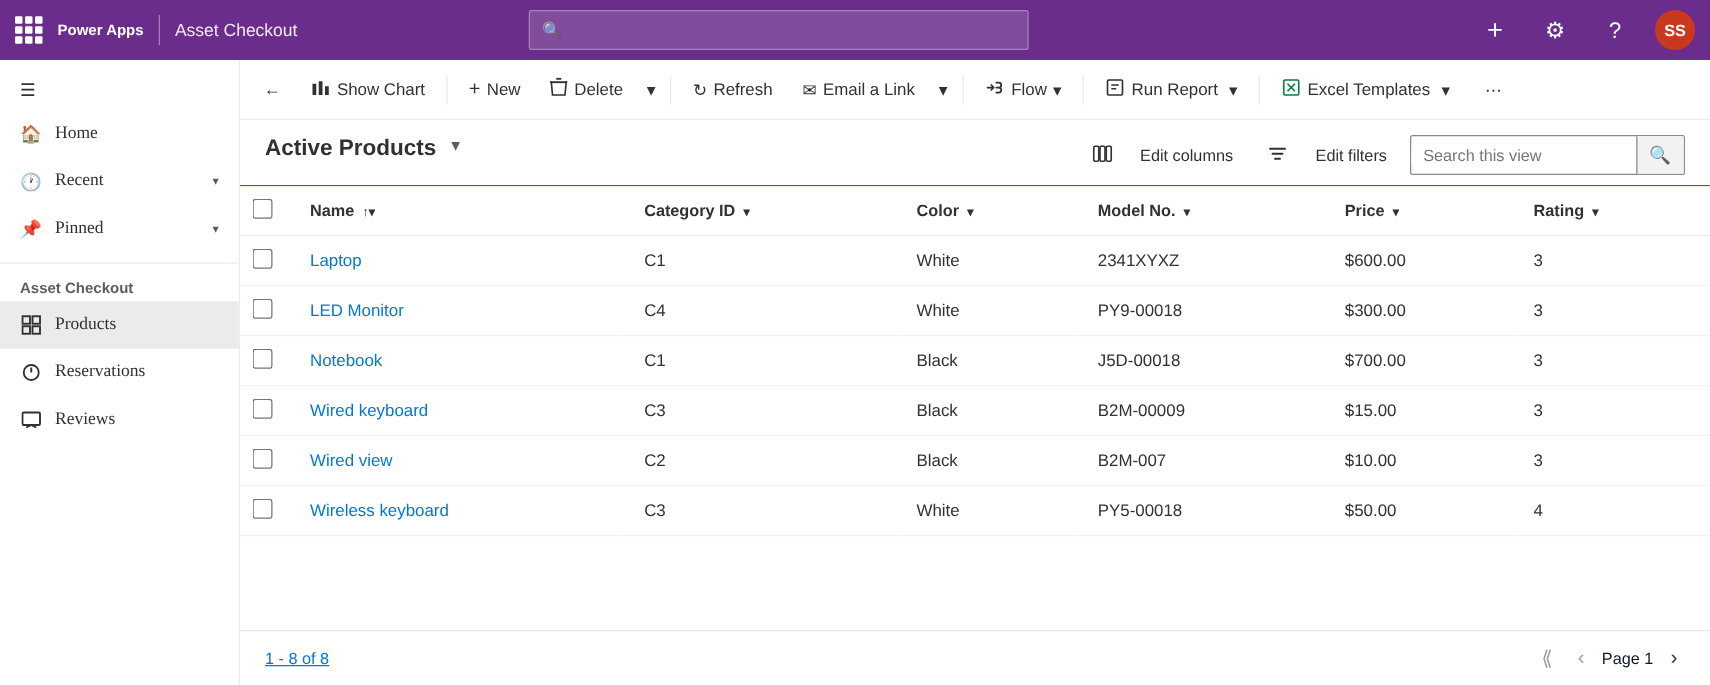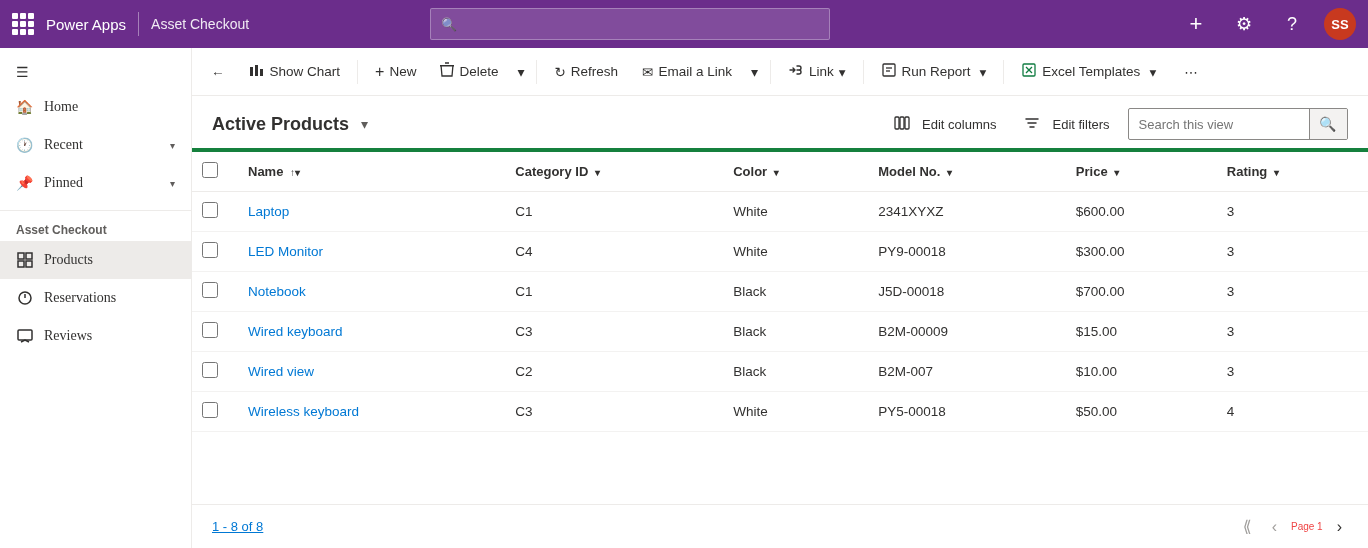--- a/index.html
+++ b/index.html
@@ -17,21 +17,21 @@
       flex-shrink: 0;
     }
     .top-nav-waffle {
       display: grid;
       grid-template-columns: repeat(3, 6px);
       grid-template-rows: repeat(3, 6px);
       gap: 2px;
       cursor: pointer;
     }
     .waffle-dot { width: 6px; height: 6px; background: #fff; border-radius: 1px; }
-    .top-nav-app { font-weight: 400; font-size: 15px; }
+    .top-nav-app { font-weight: 700; font-size: 12px; }
     .top-nav-divider { width: 1px; height: 24px; background: rgba(255,255,255,0.4); }
     .top-nav-title { font-size: 14px; opacity: 0.9; }
     .top-nav-search {
       flex: 1;
       max-width: 400px;
       margin: 0 auto;
       display: flex;
       align-items: center;
       background: rgba(255,255,255,0.15);
       border: 1px solid rgba(255,255,255,0.3);
@@ -94,28 +94,28 @@
       display: flex; align-items: center; gap: 5px;
       padding: 6px 10px; border-radius: 2px; cursor: pointer;
       color: #323130; font-size: 13.5px; white-space: nowrap;
       border: 1px solid transparent;
     }
     .toolbar-divider { width: 1px; height: 24px; background: #edebe9; margin: 0 4px; }
     .toolbar-caret { padding: 6px 6px; cursor: pointer; color: #323130; border-radius: 2px; }
 
     
     .table-header {
-      display: flex; align-items: center; padding: 12px 20px 8px;
-      border-bottom: 4px solid #15803d; gap: 8px; flex-shrink: 0;
+      display: flex; padding: 12px 20px 8px;
+      border-bottom: 1px solid #15803d; gap: 8px; flex-shrink: 0;
     }
     .table-title { font-size: 18px; font-weight: 600; color: #323130; }
     .table-title-caret { color: #605e5c; margin-left: 4px; cursor: pointer; }
     .table-actions { margin-left: auto; display: flex; align-items: center; gap: 8px; }
     .table-action-btn {
-      display: flex; align-items: center; gap: 12px;
+      display: flex; align-items: center; gap: 22px;
       padding: 5px 10px; border-radius: 2px; cursor: pointer;
       color: #323130; font-size: 13px;
     }
     .search-view {
       display: flex; align-items: center;
       border: 1px solid #8a8886; border-radius: 2px;
       height: 32px; overflow: hidden;
     }
     .search-view input {
       border: none; outline: none; padding: 0 10px;
@@ -145,21 +145,21 @@
     .pagination {
       height: 44px; display: flex; align-items: center;
       padding: 0 20px; border-top: 1px solid #edebe9;
       font-size: 13px; color: #605e5c; flex-shrink: 0;
       gap: 8px;
     }
     .pagination-info { color: #0078d4; font-weight: 500; text-decoration: underline; }
     .pagination-spacer { flex: 1; }
     .page-nav-btn { cursor: pointer; color: #323130; padding: 4px 6px; border-radius: 2px; font-size: 16px; }
     .page-nav-btn.disabled { color: #a19f9d; cursor: default; }
-    .page-label { font-size: 10px; color: #ef4444; font-weight: 500; }
+    .page-label { font-size: 13px; color: #0f172a; font-weight: 500; }
 
     
     .sort-icon { font-size: 10px; margin-left: 3px; }
   </style>
 </head>
 <body>
 
 <div class="top-nav">
   <div class="top-nav-waffle">
     <div class="waffle-dot"></div>
@@ -282,21 +282,21 @@
         <span>Email a Link</span>
       </div>
       <div class="toolbar-caret">▾</div>
       <div class="toolbar-divider"></div>
       <div class="toolbar-btn">
         <span>
           <svg width="16" height="16" viewBox="0 0 16 16" fill="none">
               <path d="M2 8h5M7 8l-2-2M7 8l-2 2M9 4h2a2 2 0 010 4H9M9 8h2a2 2 0 010 4H9M9 12h2" stroke="#323130" stroke-width="1.4" stroke-linecap="round"></path>
             </svg>
         </span>
-        <span>Link</span>
+        <span>Flow</span>
         <span>▾</span>
       </div>
       <div class="toolbar-divider"></div>
       <div class="toolbar-btn">
         <span>
           <svg width="16" height="16" viewBox="0 0 16 16" fill="none">
               <rect x="2" y="2" width="12" height="12" rx="1" stroke="#323130" stroke-width="1.3"></rect>
               <line x1="5" y1="6" x2="11" y2="6" stroke="#323130" stroke-width="1.3"></line>
               <line x1="5" y1="9" x2="9" y2="9" stroke="#323130" stroke-width="1.3"></line>
             </svg>

